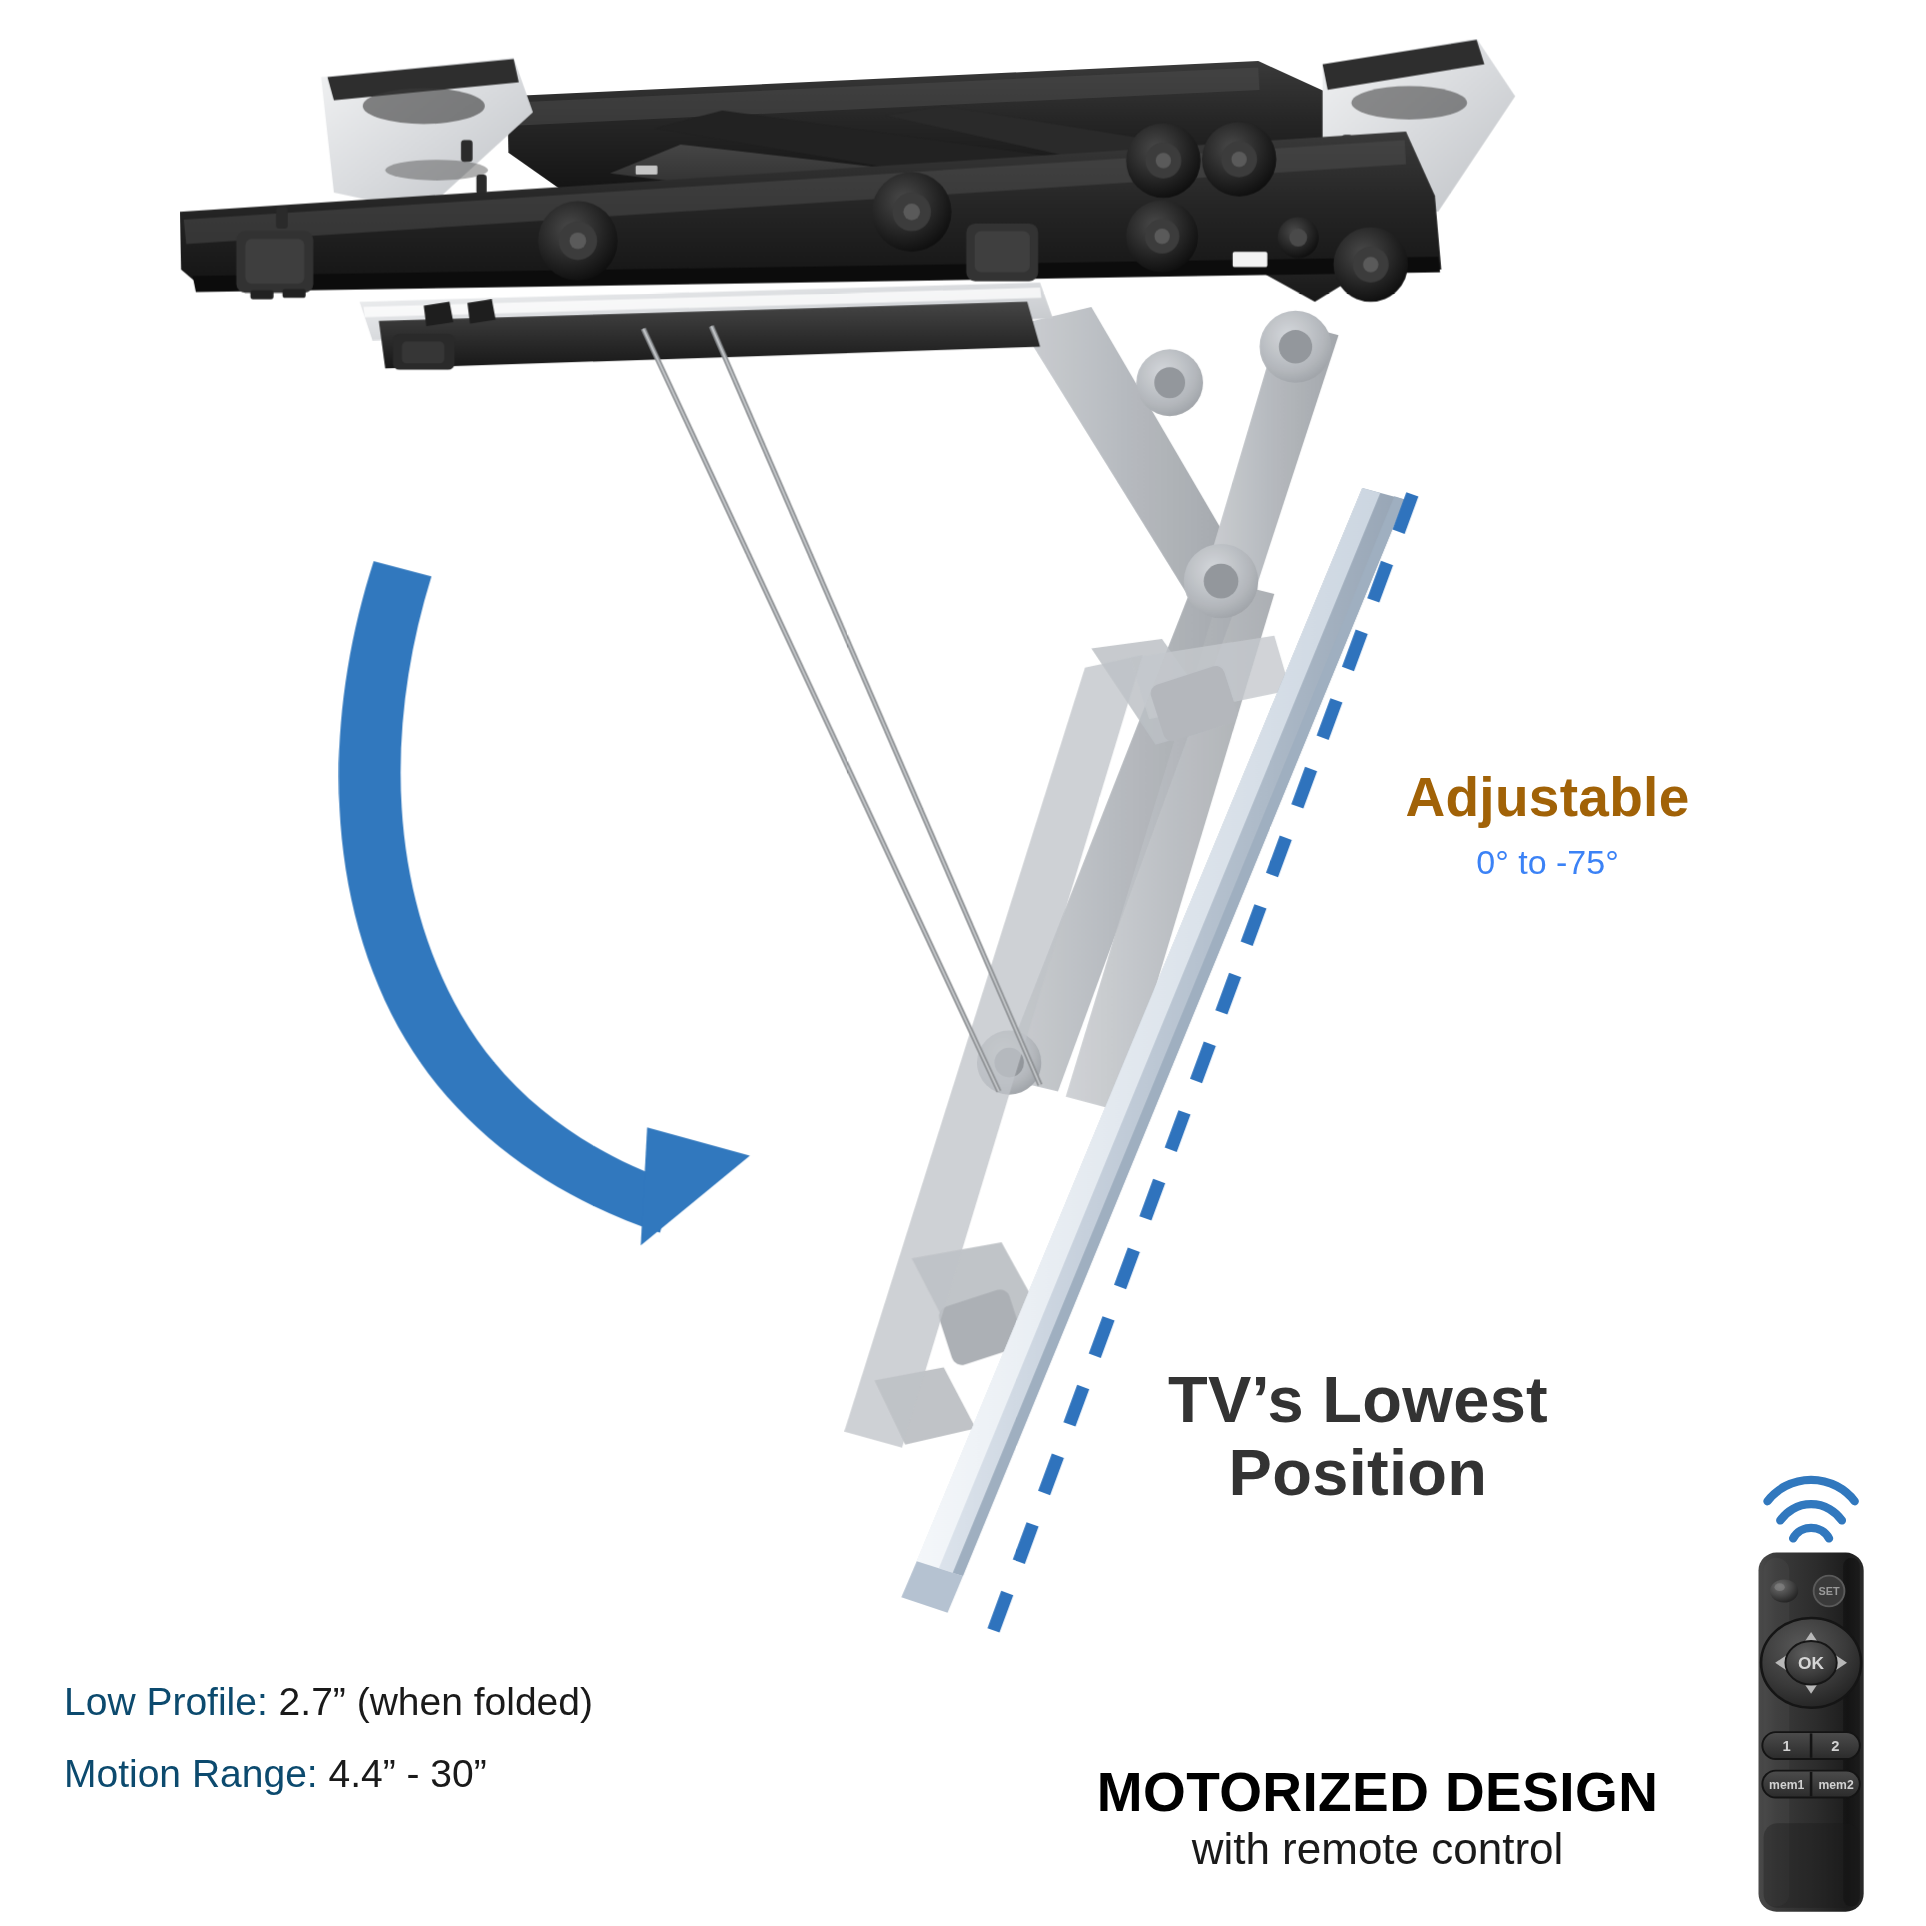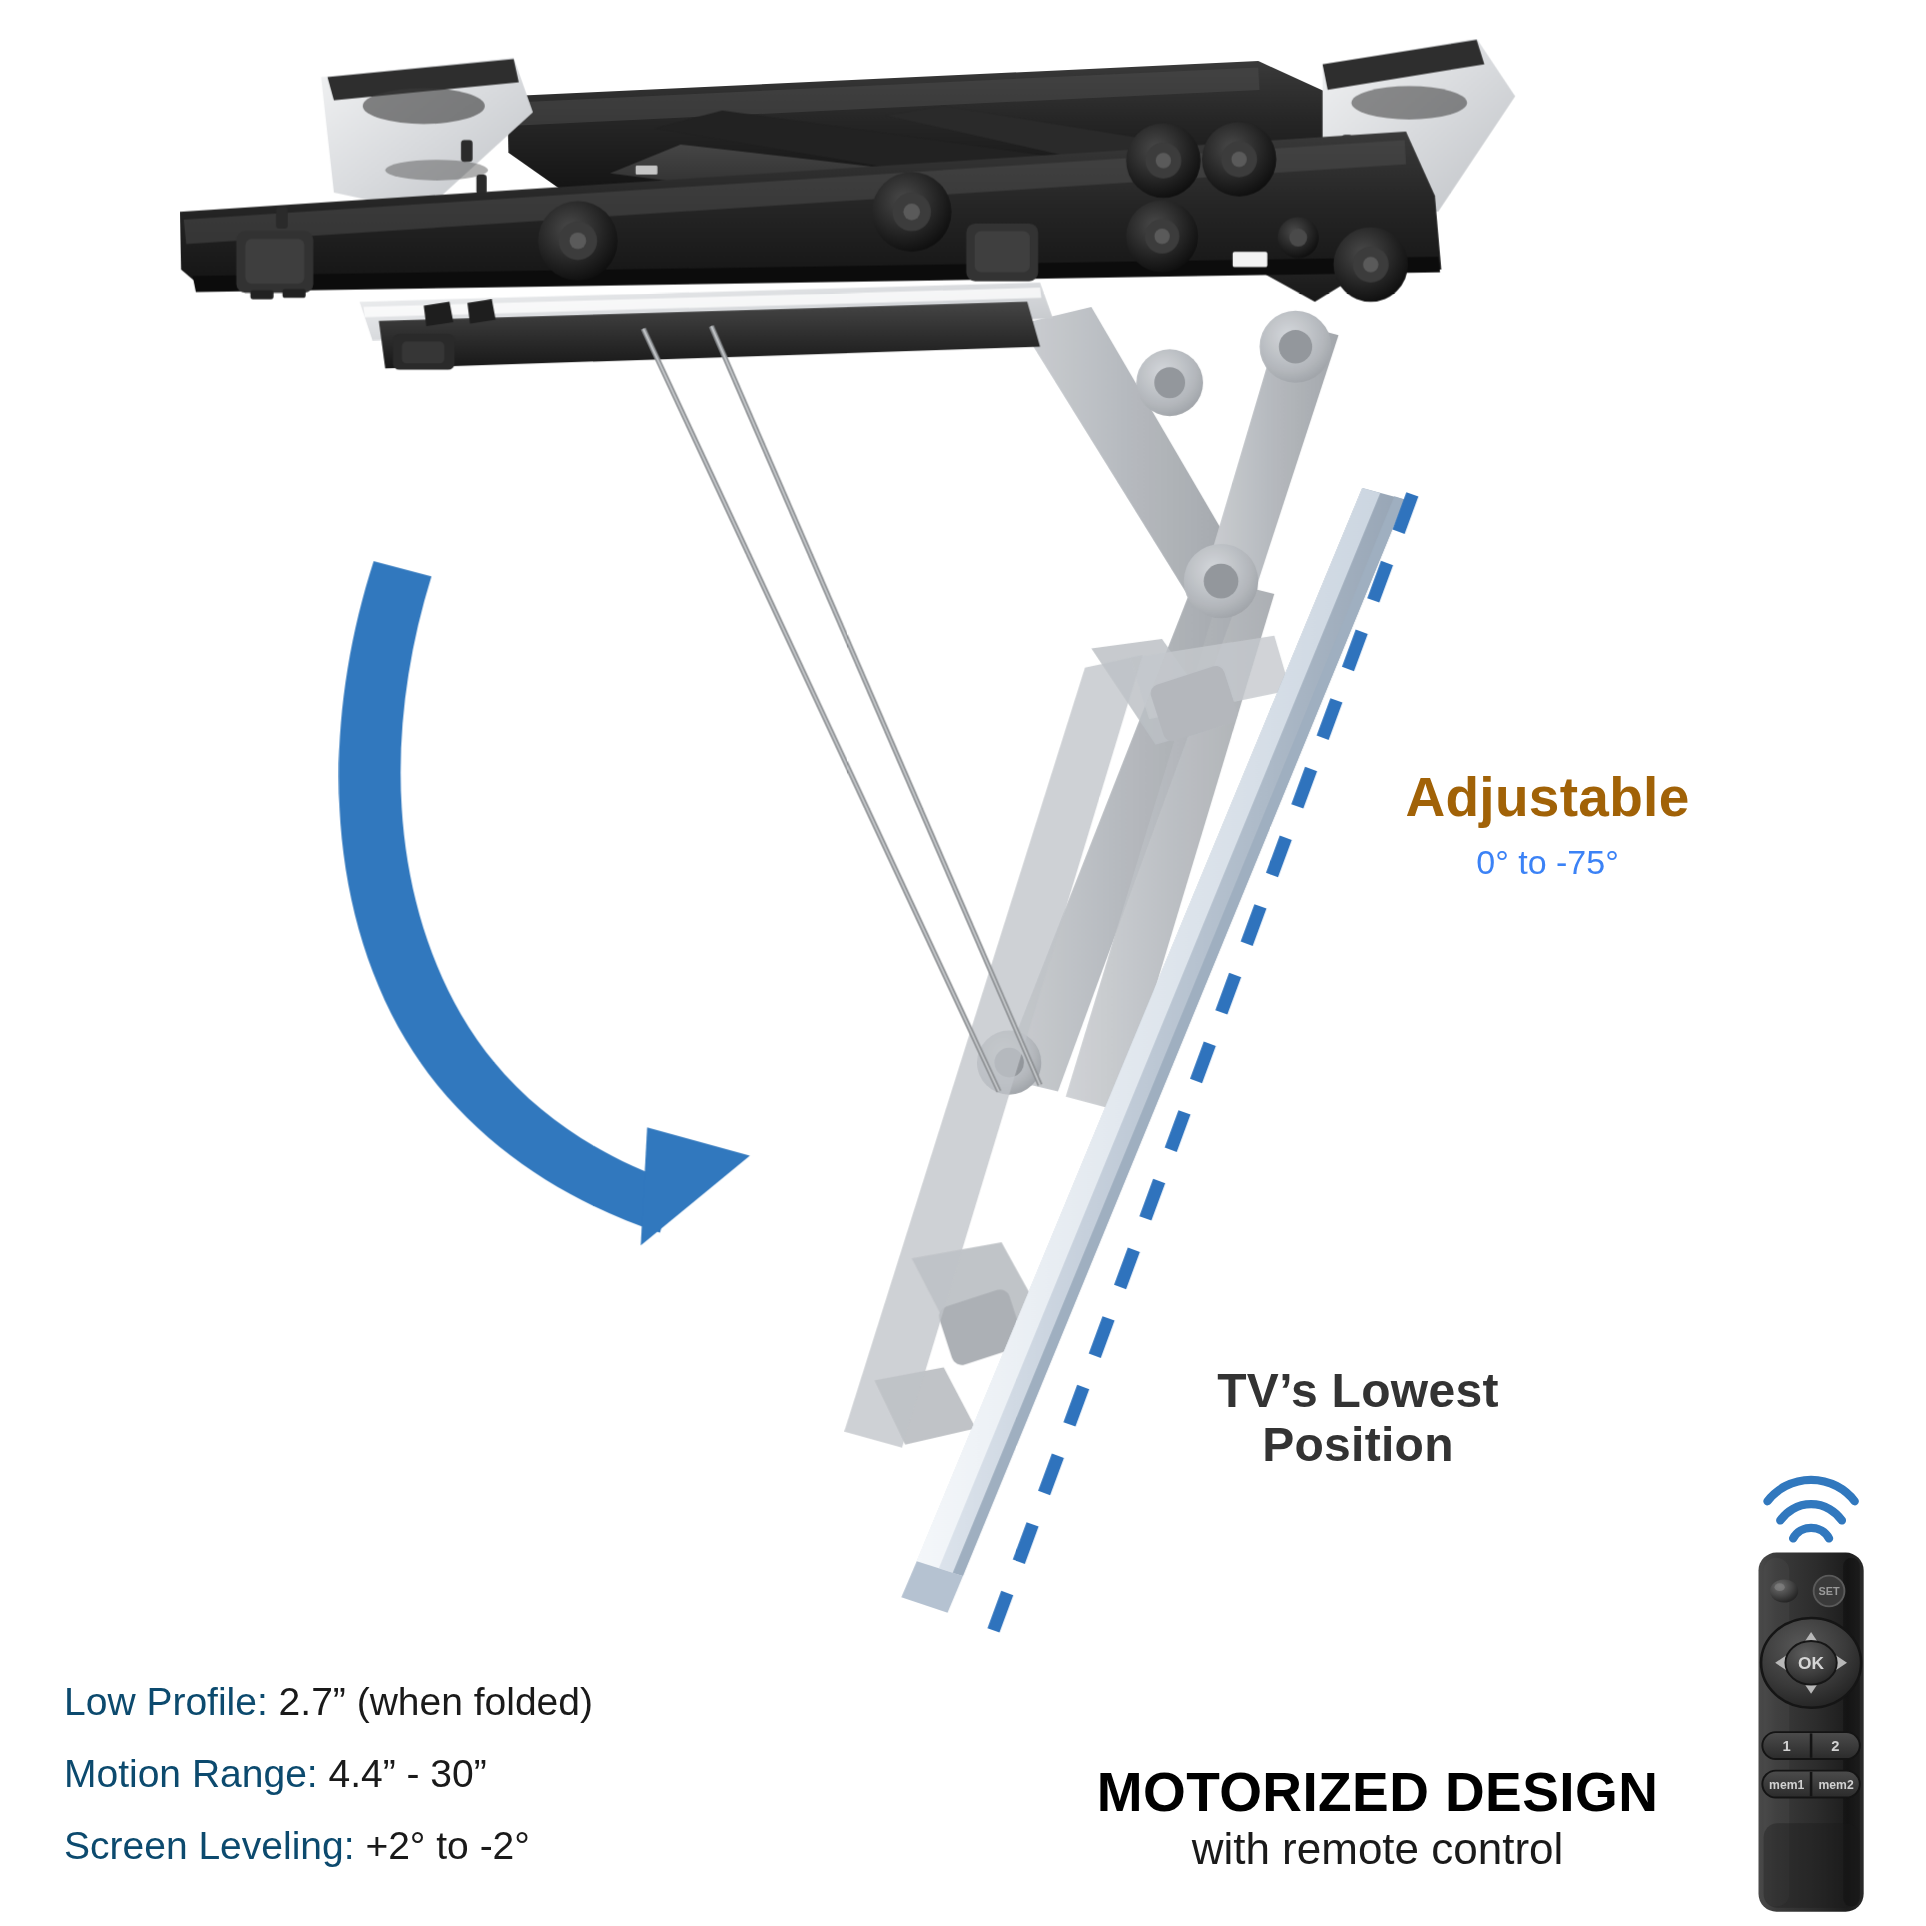--- a/index.html
+++ b/index.html
@@ -60,21 +60,21 @@
     margin-top: 14px;
     white-space: nowrap;
   }
 
   #callout-lowest-position {
     left: 1114px;
     top: 1364px;
     width: 488px;
   }
   #callout-lowest-position .headline {
-    font-size: 48px;
+    font-size: 65px;
     font-weight: 700;
     letter-spacing: 0.3px;
     color: #333333;
     white-space: nowrap;
   }
 
   
   #spec-list {
     position: absolute;
     left: 64px;
@@ -332,24 +332,20 @@
   </div>
 
   <div id="spec-list">
     <div class="spec-row">
       <span class="spec-label">Low Profile:</span>
       <span class="spec-value">2.7” (when folded)</span>
     </div>
     <div class="spec-row">
       <span class="spec-label">Motion Range:</span>
       <span class="spec-value">4.4” - 30”</span>
-    </div>
-    <div class="spec-row">
-      <span class="spec-label">Screen Leveling:</span>
-      <span class="spec-value">+2° to -2°</span>
     </div>
   </div>
 
   <div id="motorized-block">
     <div class="md-title">MOTORIZED DESIGN</div>
     <div class="md-sub">with remote control</div>
   </div>
 
   <div id="remote-control">
     <svg width="167" height="449" viewBox="0 0 260 700" xmlns="http://www.w3.org/2000/svg">

